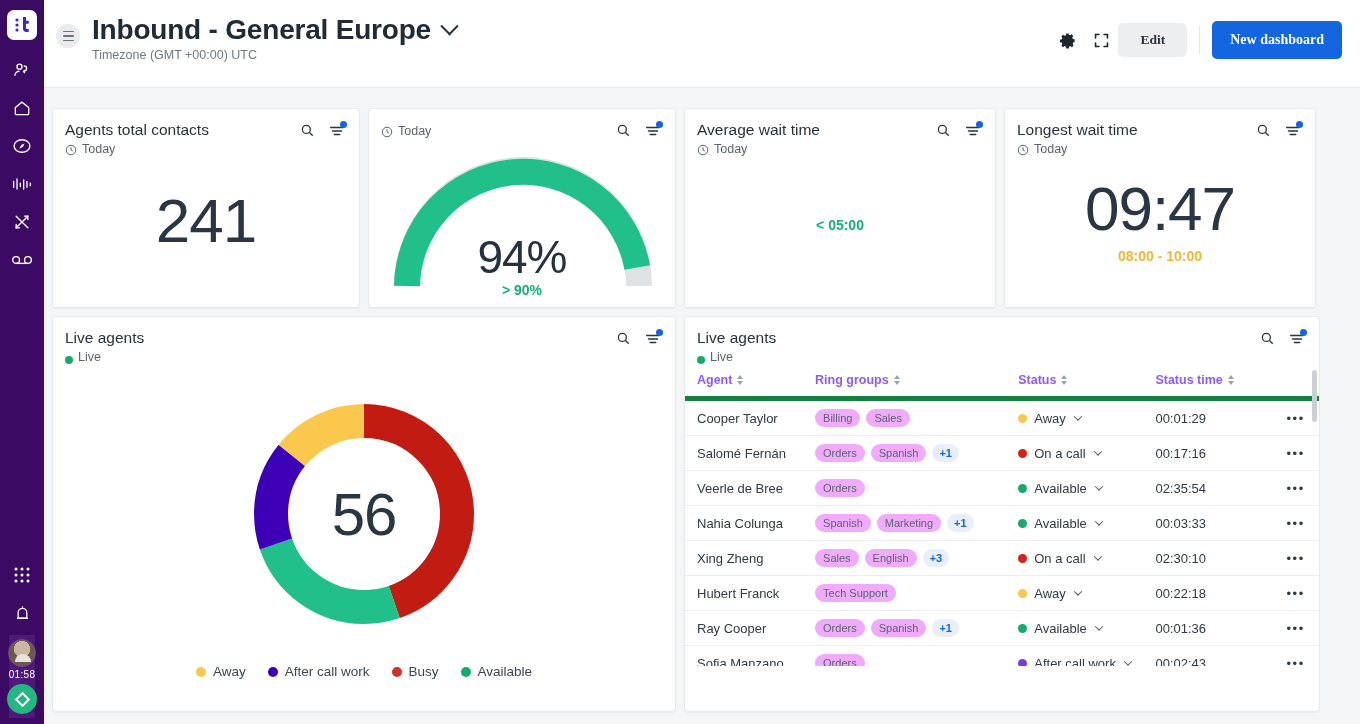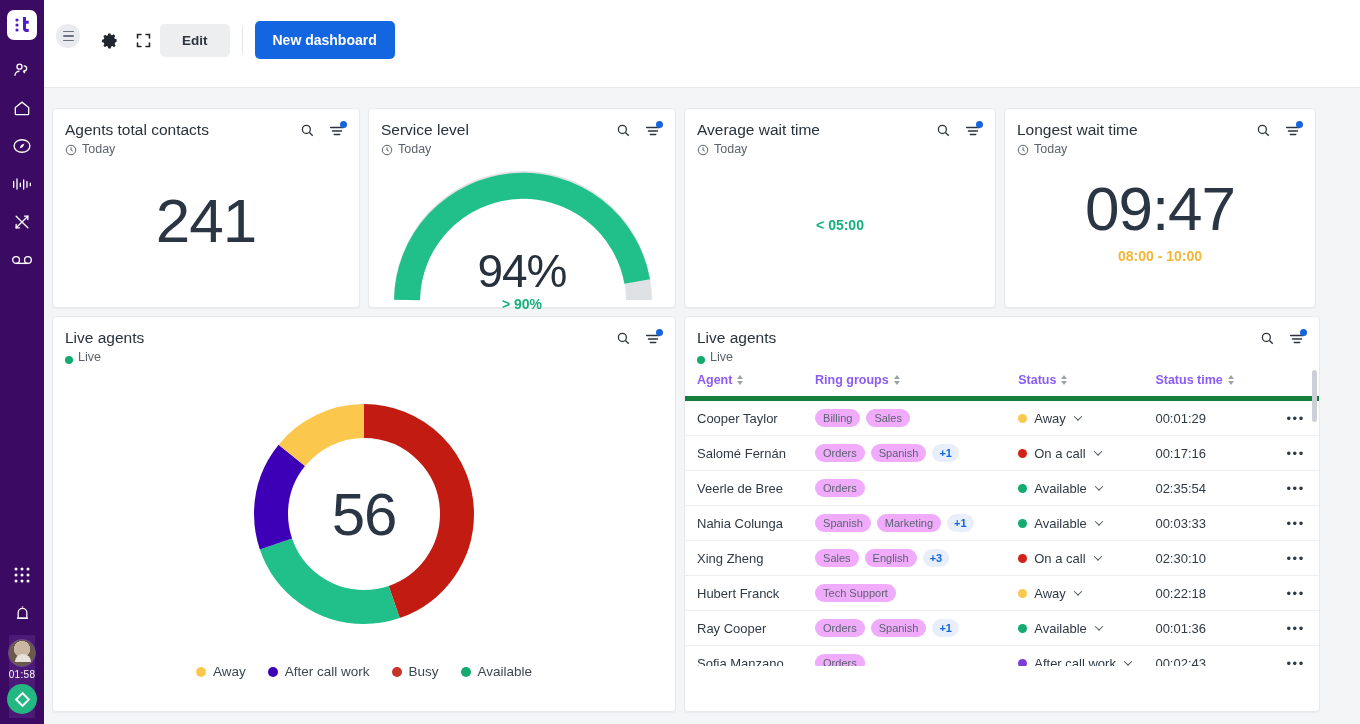--- a/index.html
+++ b/index.html
@@ -83,21 +83,21 @@
   }
   .tz { font-size: 12.5px; color: #6f7782; margin-top: 2px; }
   .top-actions { display: flex; align-items: center; gap: 0; padding-top: 9px; }
   .icon-btn {
     width: 34px; height: 34px; display: flex; align-items: center; justify-content: center;
     cursor: pointer;
   }
   .divider-v { width: 1px; height: 28px; background: #e2e5e9; margin: 0 12px; }
   .btn {
     font-size: 13.5px; font-weight: 700; border-radius: 5px; border: none;
-    cursor: pointer; font-family: Liberation Sans, sans-serif;
+    cursor: pointer; font-family: Liberation Serif, serif;
   }
   .btn-edit { background: #eceef0; color: #2c3540; padding: 9px 22px; }
   .btn-primary { background: #1466e0; color: #fff; padding: 11px 18px; font-size: 14px; }
 
   
   .board { flex: 1; padding: 20px 18px 0 8px; overflow: hidden; }
   .row1 { display: flex; gap: 8px; }
   .row2 { display: flex; gap: 8px; margin-top: 8px; }
   .card {
     background: #fff; border: 1px solid #e7e9ec; border-radius: 4px;
@@ -268,20 +268,27 @@
   </div>
 
   <div class="content">
 
     <div class="topbar">
       <div class="burger">
         <span></span>
           <span></span>
           <span></span>
       </div>
+      <div class="title-wrap">
+        <div class="title-row">
+          <div class="dash-title">Inbound - General Europe</div>
+          <div class="chev-lg"></div>
+        </div>
+        <div class="tz">Timezone (GMT +00:00) UTC</div>
+      </div>
       <div class="top-actions">
         <div class="icon-btn">
           <svg width="19" height="19" viewBox="0 0 24 24" fill="#20262d">
             <path d="M12 8.3a3.7 3.7 0 1 0 0 7.4 3.7 3.7 0 0 0 0-7.4zm0 5.5a1.8 1.8 0 1 1 0-3.6 1.8 1.8 0 0 1 0 3.6z"></path>
             <path d="M21 13.6v-3.2l-2.3-.4a7 7 0 0 0-.7-1.7l1.3-1.9-2.2-2.2-1.9 1.3a7 7 0 0 0-1.7-.7L13.6 3h-3.2l-.4 2.3a7 7 0 0 0-1.7.7L6.4 4.7 4.2 6.9l1.3 1.9a7 7 0 0 0-.7 1.7L2.5 11v3.2l2.3.4c.2.6.4 1.2.7 1.7l-1.3 1.9 2.2 2.2 1.9-1.3c.5.3 1.1.5 1.7.7l.4 2.3h3.2l.4-2.3c.6-.2 1.2-.4 1.7-.7l1.9 1.3 2.2-2.2-1.3-1.9c.3-.5.5-1.1.7-1.7z"></path>
           </svg>
         </div>
         <div class="icon-btn">
           <svg width="17" height="17" viewBox="0 0 20 20" fill="none" stroke="#20262d" stroke-width="1.9" stroke-linecap="round">
             <path d="M3 7V3h4M17 7V3h-4M3 13v4h4M17 13v4h-4"></path>
@@ -325,21 +332,20 @@
             </div>
           </div>
           <div class="kpi-body">
             <div class="kpi-num">241</div>
           </div>
         </div>
 
         <div class="card" style="width:308px;height:200px">
           <div class="card-hd">
             <div class="card-titles">
-              <div class="card-title">Service level</div>
               <div class="card-sub">
                 <svg width="12" height="12" viewBox="0 0 24 24" fill="none" stroke="#5a636d" stroke-width="2">
                   <circle cx="12" cy="12" r="9.5"></circle>
                     <path d="M12 6.5V12l3.6 2.2"></path>
                 </svg>
                 <span>Today</span>
               </div>
             </div>
             <div class="card-tools">
               <span>

